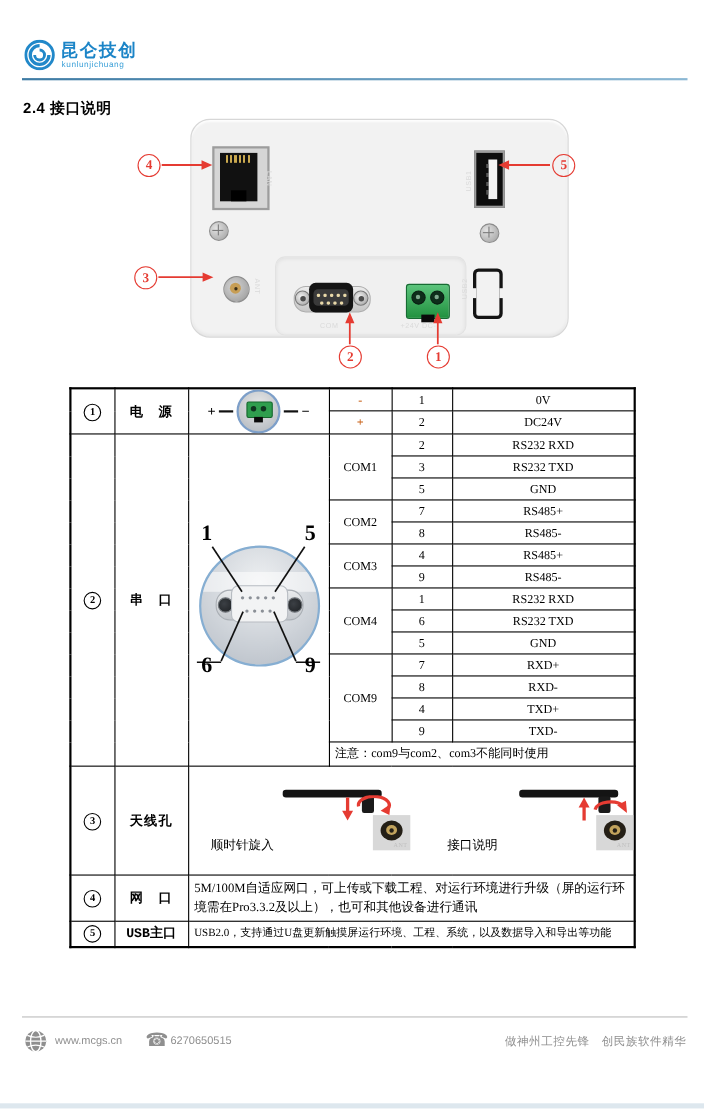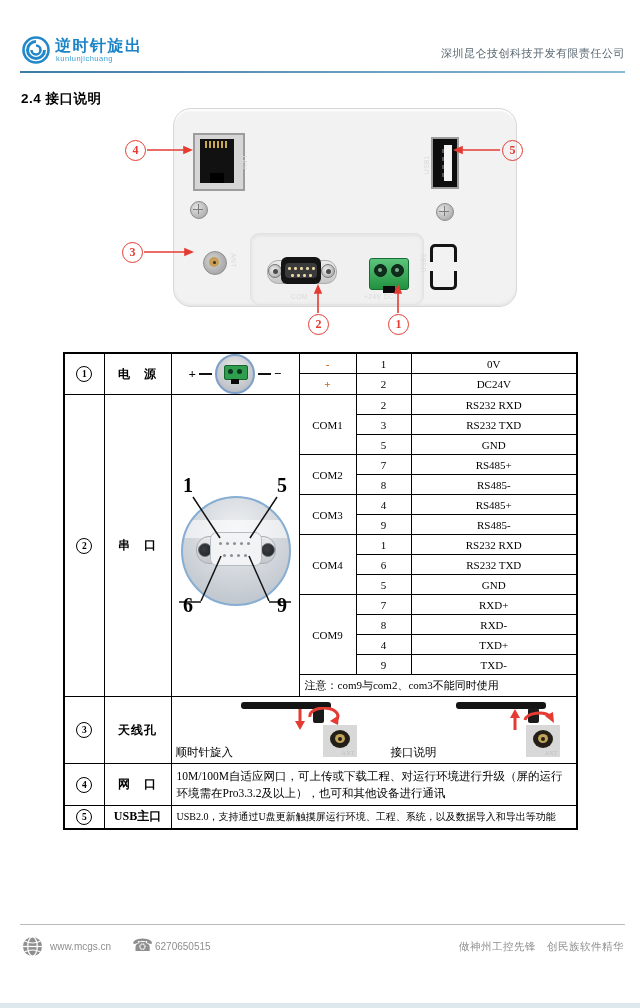--- a/index.html
+++ b/index.html
@@ -74,21 +74,21 @@
 
   .overlay{left:0;top:0;width:640px;height:1008px;pointer-events:none;}
 
   
   .spec{left:63px;top:352px;border-collapse:collapse;table-layout:fixed;width:515px;
         border:2px solid #000;font-family:"Liberation Serif", serif;font-size:11px;}
   .spec td{border:1px solid #000;text-align:center;vertical-align:middle;padding:0;overflow:hidden;}
   .cnum{font-size:12px;}
   .circ{display:inline-flex;width:14px;height:14px;border:1px solid #000;border-radius:50%;
         align-items:center;justify-content:center;font-size:9.5px;font-weight:bold;}
-  .cname{font-weight:bold;font-size:12px;letter-spacing:1px;}
+  .cname{font-weight:bold;font-size:12px;letter-spacing:1px;font-family:Liberation Mono, monospace;}
   .sign{color:#c9641c;font-weight:bold;}
   .lefttxt{text-align:left !important;padding:2px 5px !important;line-height:1.4;}
 
   
   .pfig{display:flex;align-items:center;justify-content:center;gap:3px;height:100%;}
   .pfig .dash{width:13px;height:1.5px;background:#111;}
   .pfig-ball{position:relative;width:36px;height:36px;border-radius:50%;border:2px solid #7d9fc9;
              background:radial-gradient(circle at 50% 35%,#e9e9e9,#aeb4bb);}
   .pfig-green{position:absolute;left:7px;top:9px;width:22px;height:13px;background:#2f9e4e;
               border:1px solid #14662c;border-radius:2px;}
@@ -134,23 +134,22 @@
 </head>
 <body>
 
 <div class="page">
 
   <svg class="abs logo-icon" viewBox="0 0 28 28">
     <circle cx="14" cy="14" r="12.5" fill="#ffffff" stroke="#2188c9" stroke-width="2.6"></circle>
     <path d="M14 5.5 a8.5 8.5 0 1 0 8.5 8.5" stroke="#2188c9" stroke-width="3" fill="none"></path>
     <path d="M14 9.5 a4.5 4.5 0 1 1 -4.5 4.5" stroke="#2188c9" stroke-width="2.6" fill="none"></path>
   </svg>
-  <div class="abs logo-cn">逆时针旋出</div>
+  <div class="abs logo-cn">昆仑技创</div>
   <div class="abs logo-sub">kunlunjichuang</div>
-  <div class="abs company">深圳昆仑技创科技开发有限责任公司</div>
   <div class="abs head-rule"></div>
 
   <div class="abs sec-title">2.4 接口说明</div>
 
   <div class="abs device">
     <div class="abs rj45">
       <div class="abs rj45-in">
         <div class="abs rj45-pins"></div>
         <div class="abs rj45-tab"></div>
       </div>
@@ -370,21 +369,21 @@
           <td>TXD-</td>
         </tr>
 
     <tr style="height:22px">
       <td colspan="3" class="lefttxt">注意：com9与com2、com3不能同时使用</td>
     </tr>
 
     <tr style="height:66px">
       <td class="cnum"><span class="circ">3</span></td>
       <td class="cname">天线孔</td>
-      <td colspan="4" style="padding:0;font-family:Liberation Serif, serif;">
+      <td colspan="4" style="padding:16px;font-family:Liberation Serif, serif;">
         <div class="acell">
 
           <div class="abs ant-bar" style="left:69px;top:5px;width:90px;"></div>
           <div class="abs ant-conn" style="left:141px;top:11px;"></div>
           <svg class="abs" style="left:120px;top:10px;" width="50" height="26" viewBox="0 0 50 26">
             <g stroke="#e53b32" fill="none">
               <line x1="8" y1="2" x2="8" y2="16" stroke-width="3"></line>
                   <polygon points="8,23 3,14 13,14" fill="#e53b32" stroke="none"></polygon>
               <path d="M18 10 A 14 8 0 1 1 44 13" stroke-width="3"></path>
                   <polygon points="46,18 38,14 47,8" fill="#e53b32" stroke="none"></polygon>
@@ -415,21 +414,21 @@
             <div class="ant-lbl">ANT</div>
           </div>
           <div class="turnlbl" style="left:219px;">接口说明</div>
         </div>
       </td>
     </tr>
 
     <tr style="height:42px">
       <td class="cnum"><span class="circ">4</span></td>
       <td class="cname">网　口</td>
-      <td colspan="4" class="lefttxt" style="font-size:11.5px;">10M/100M自适应网口，可上传或下载工程、对运行环境进行升级（屏的运行环境需在Pro3.3.2及以上），也可和其他设备进行通讯</td>
+      <td colspan="4" class="lefttxt" style="font-size:11.5px;">5M/100M自适应网口，可上传或下载工程、对运行环境进行升级（屏的运行环境需在Pro3.3.2及以上），也可和其他设备进行通讯</td>
     </tr>
 
     <tr style="height:23px">
       <td class="cnum"><span class="circ">5</span></td>
       <td class="cname" style="letter-spacing:0;">USB主口</td>
       <td colspan="4" class="lefttxt" style="font-size:10px;">USB2.0，支持通过U盘更新触摸屏运行环境、工程、系统，以及数据导入和导出等功能</td>
     </tr>
     </tbody>
   </table>
 

